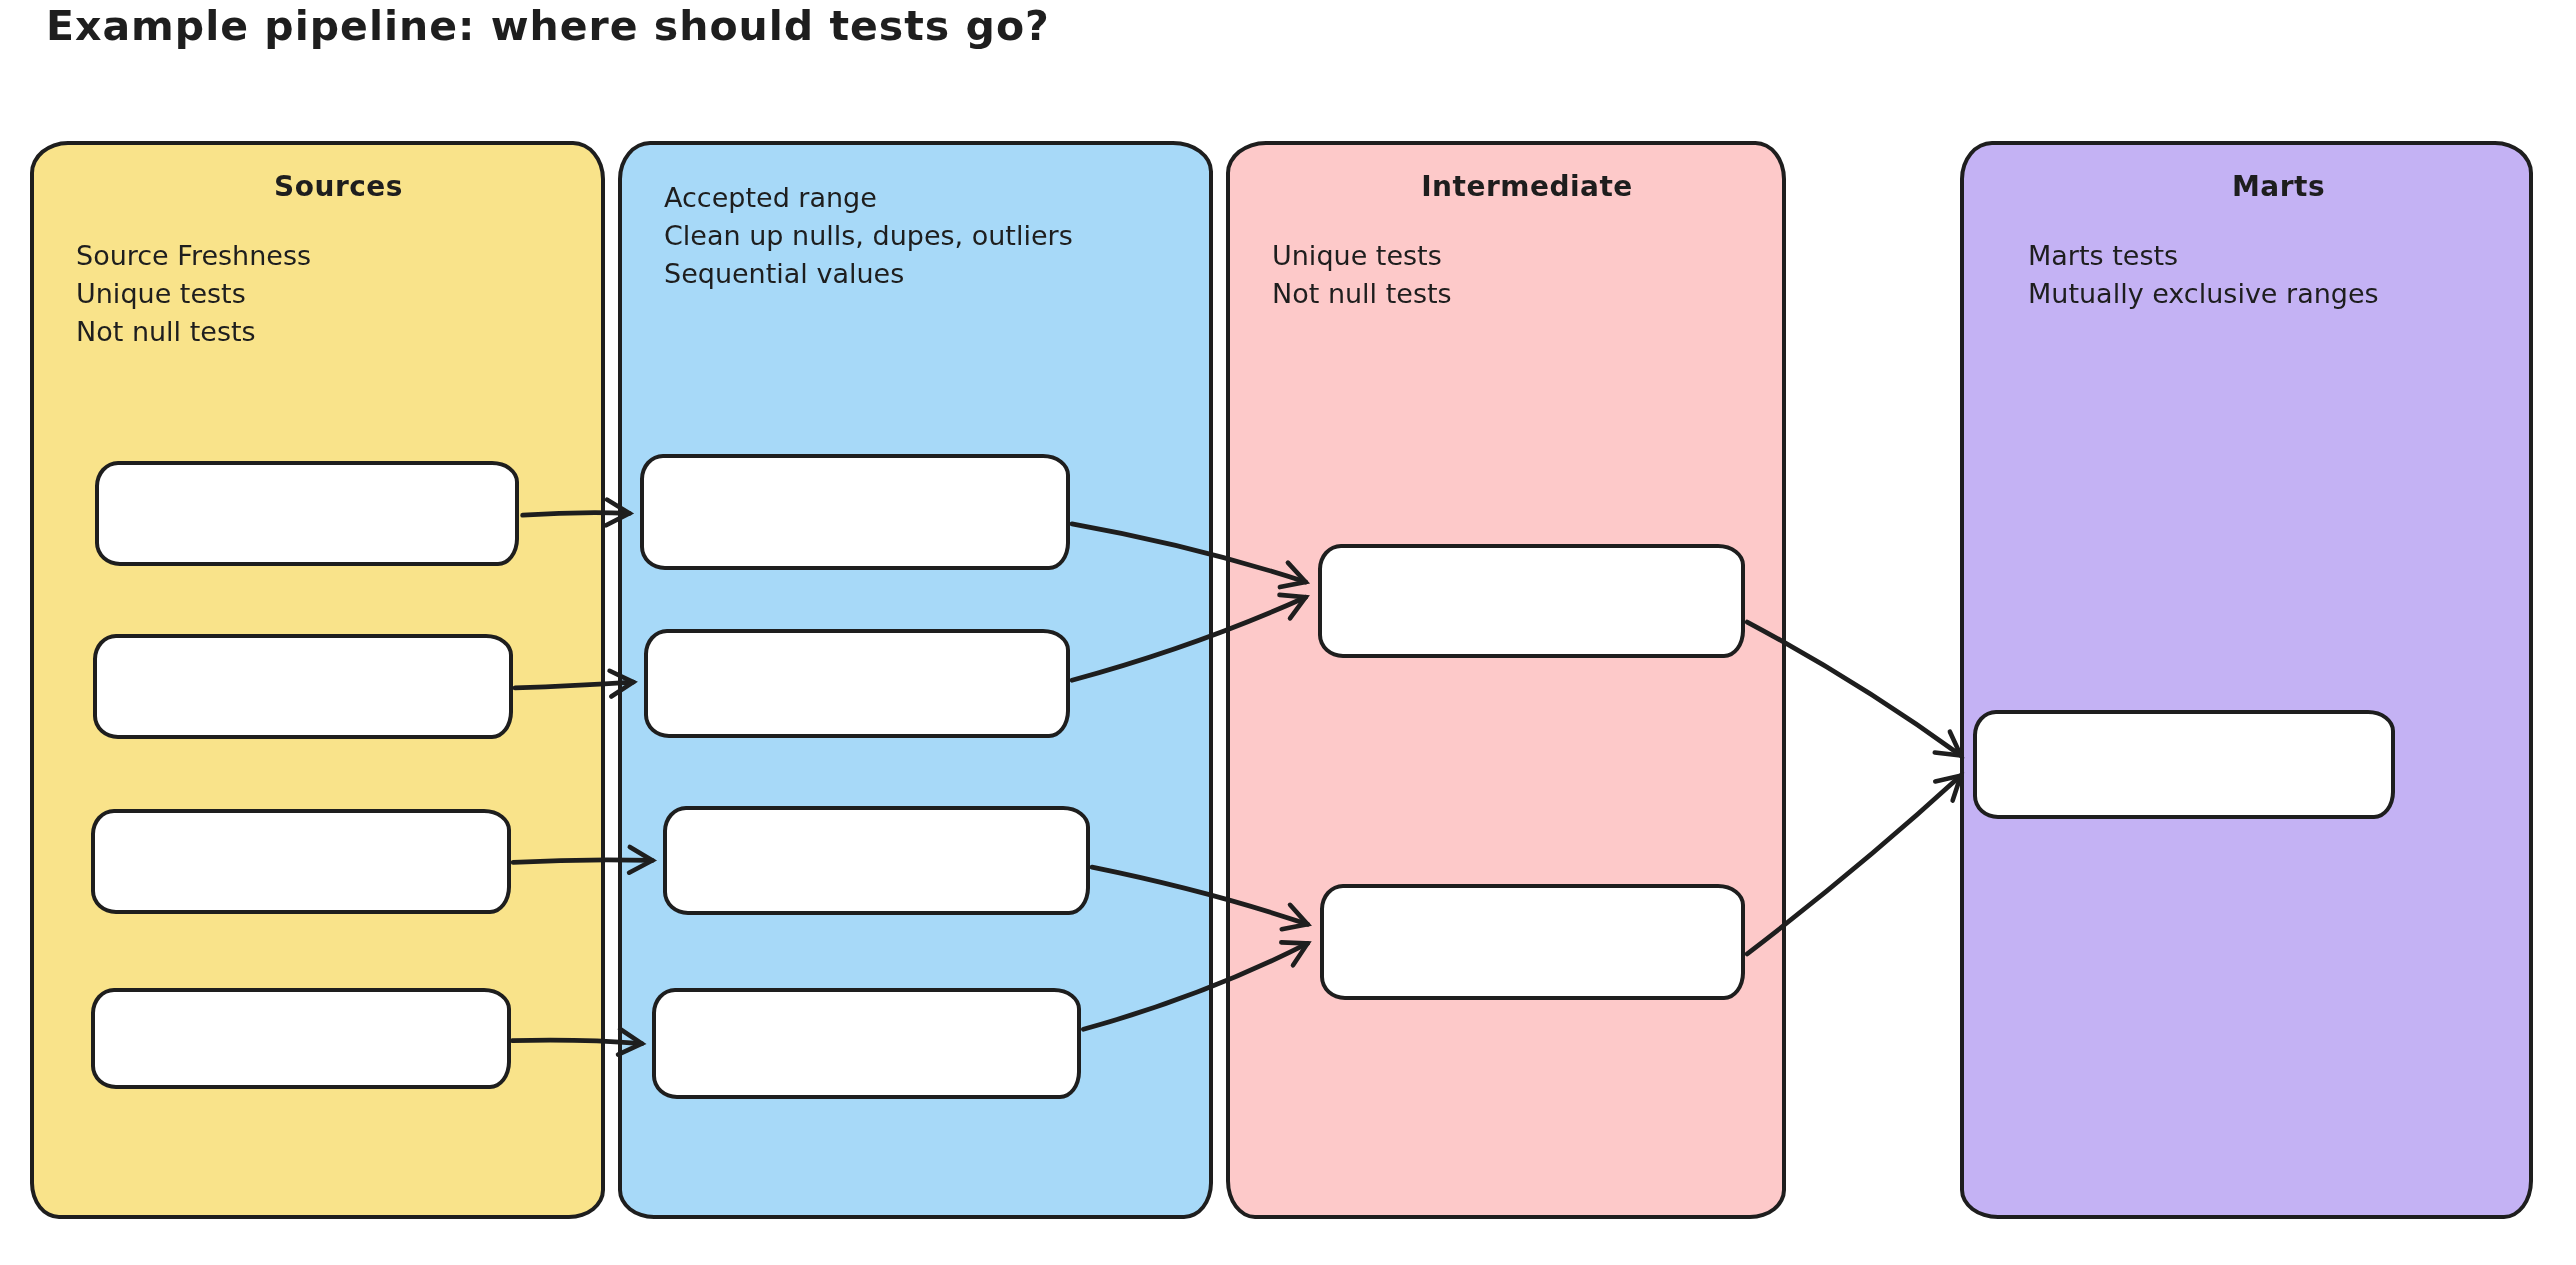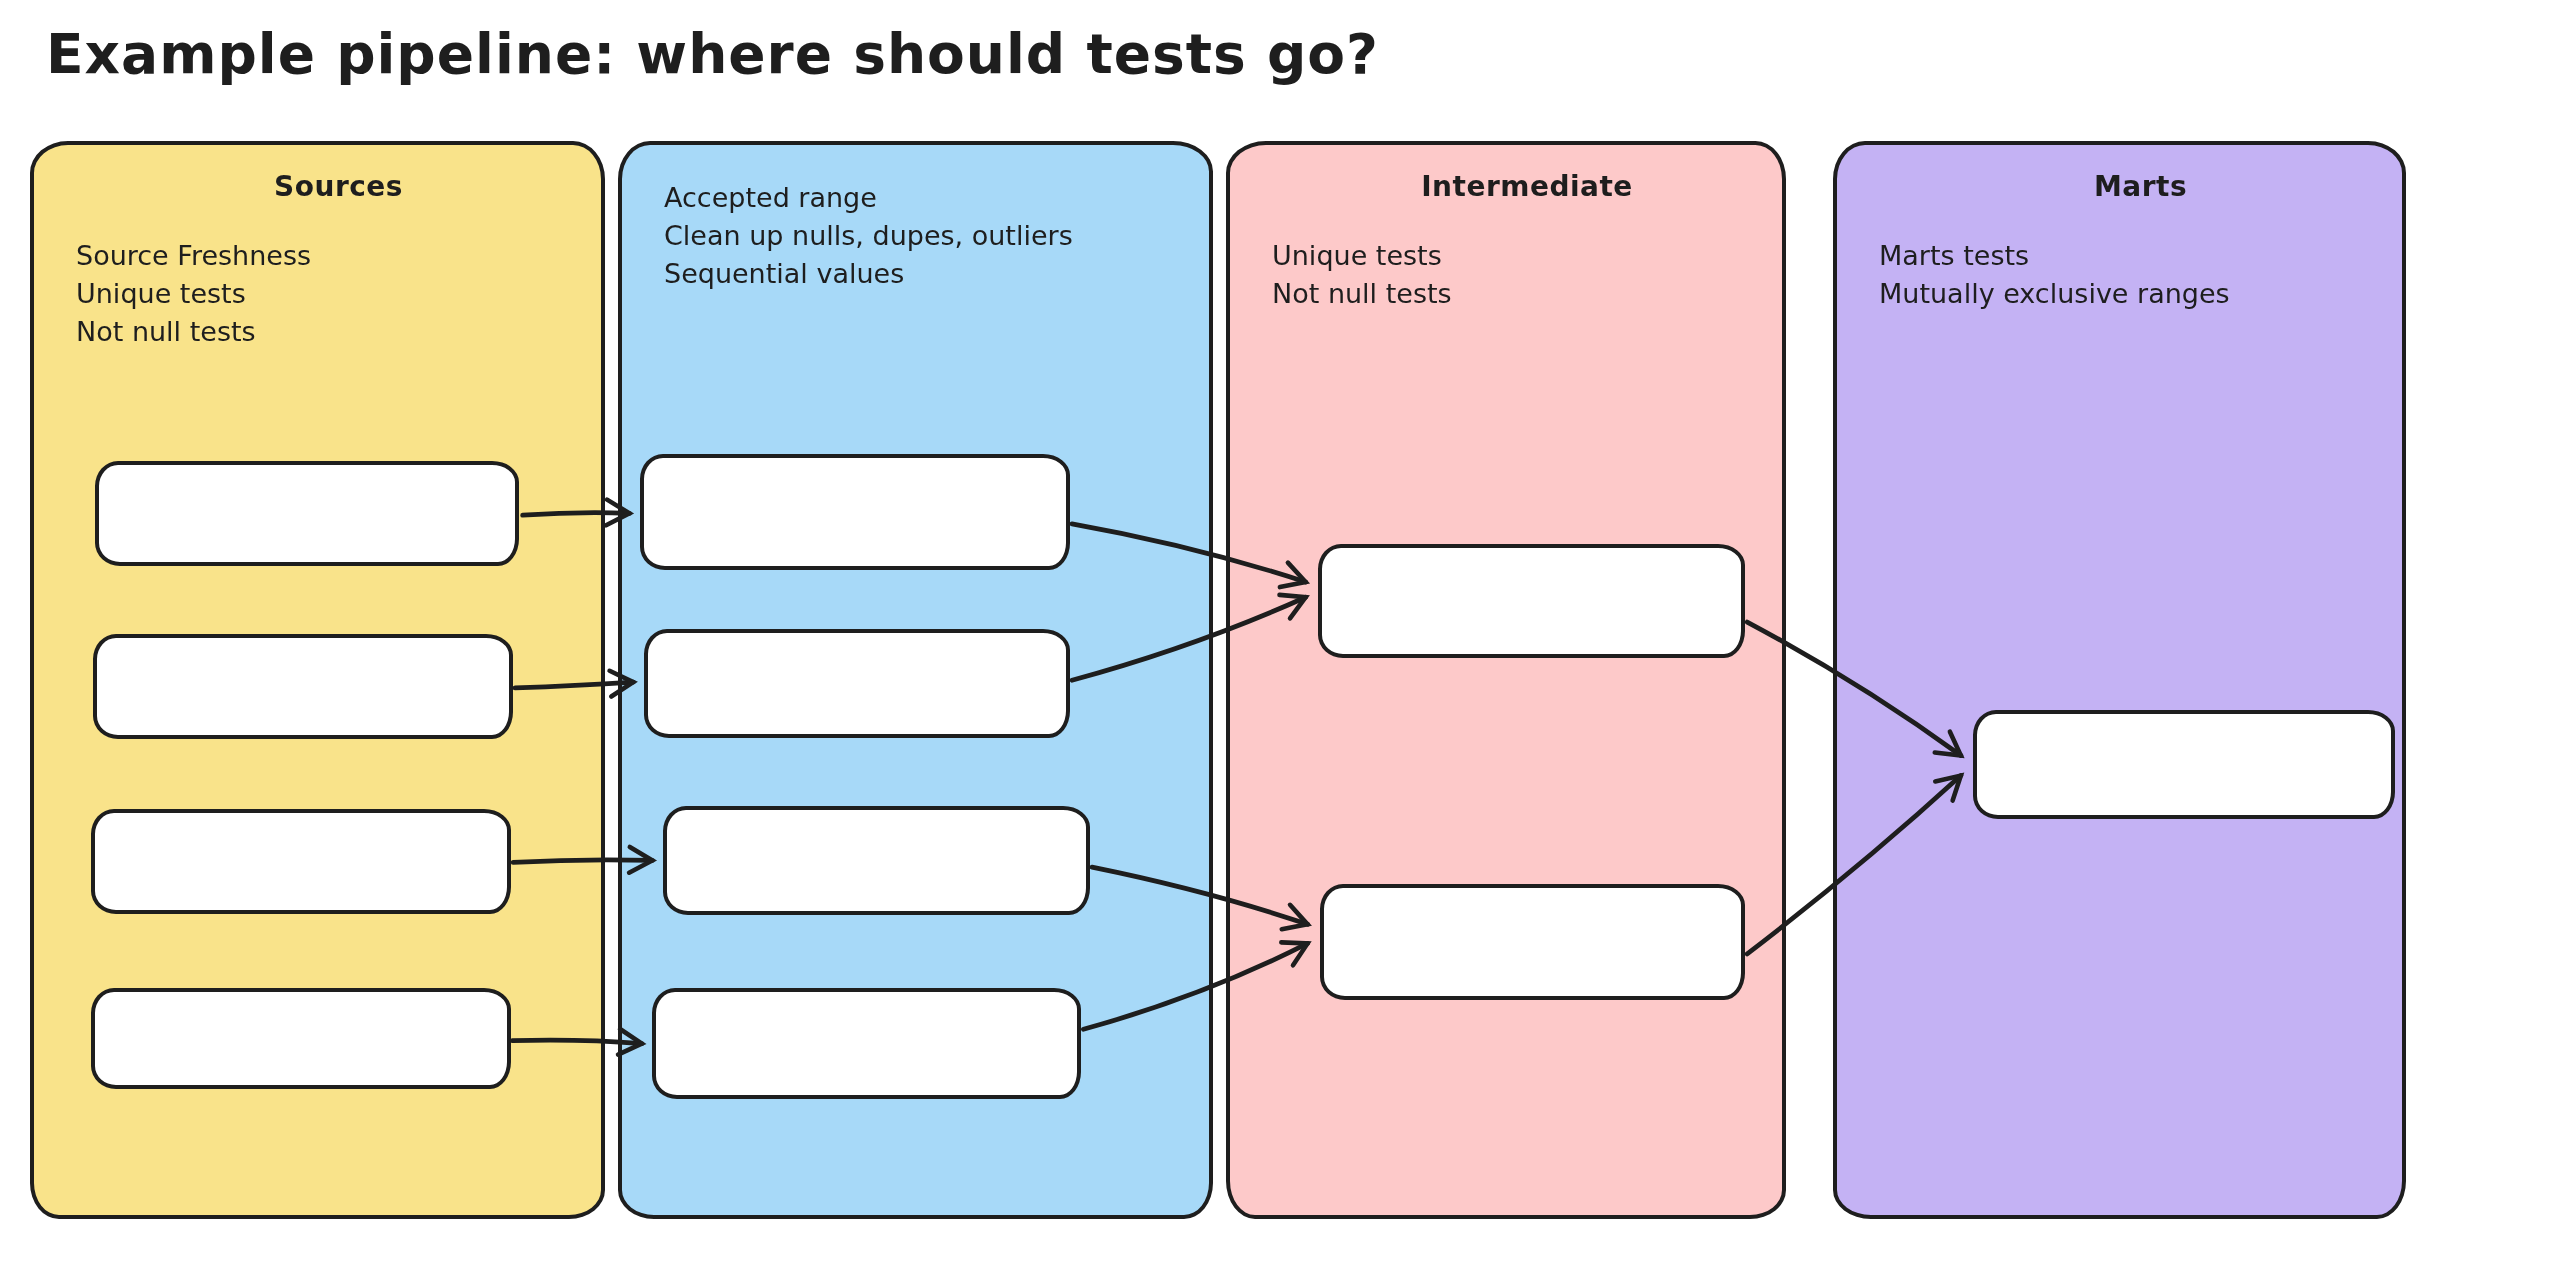--- a/index.html
+++ b/index.html
@@ -12,31 +12,31 @@
     --marts-bg:#C4B2F4;
   }
   *{box-sizing:border-box;margin:0;padding:0;}
   html,body{background:var(--canvas-bg);}
   body{
     width:2576px;height:1266px;position:relative;overflow:hidden;
     font-family:"DejaVu Sans","Liberation Sans",sans-serif;color:var(--ink);
   }
   .stage{position:absolute;inset:0;}
   .page-title{
-    position:absolute;left:46px;top:22px;
-    font-size:55px;font-weight:700;letter-spacing:1px;white-space:nowrap;
+    position:absolute;left:46px;top:2px;
+    font-size:41px;font-weight:700;letter-spacing:1px;white-space:nowrap;
   }
   .col{
     position:absolute;top:141px;height:1078px;
     border:4.8px solid var(--ink);
   }
   .col-sources{left:30px;width:575px;background:var(--sources-bg);border-radius:38px 32px 36px 29px / 32px 38px 29px 36px;}
   .col-staging{left:618px;width:595px;background:var(--staging-bg);border-radius:32px 40px 29px 36px / 38px 30.5px 36px 29px;}
   .col-intermediate{left:1226px;width:560px;background:var(--intermediate-bg);border-radius:40px 30.5px 36px 29px / 32px 38px 29px 38px;}
-  .col-marts{left:1833px;width:573px;background:var(--marts-bg);border-radius:32px 38px 29px 38px / 38px 32px 38px 29px;}
+  .col-marts{left:1960px;width:573px;background:var(--marts-bg);border-radius:32px 38px 29px 38px / 38px 32px 38px 29px;padding-left:22px;}
   .col-title{
     margin:25px 0 0 42px;
     font-size:28px;font-weight:700;letter-spacing:0.5px;white-space:nowrap;text-align:center;
   }
   .notes{margin:34px 0 0 42px;font-size:27px;line-height:38px;}
   .note-line{white-space:nowrap;}
   .node{
     position:absolute;background:var(--box-bg);
     border:4.8px solid var(--ink);
     border-radius:23px 27px 21px 25px / 25px 21px 27px 23px;

